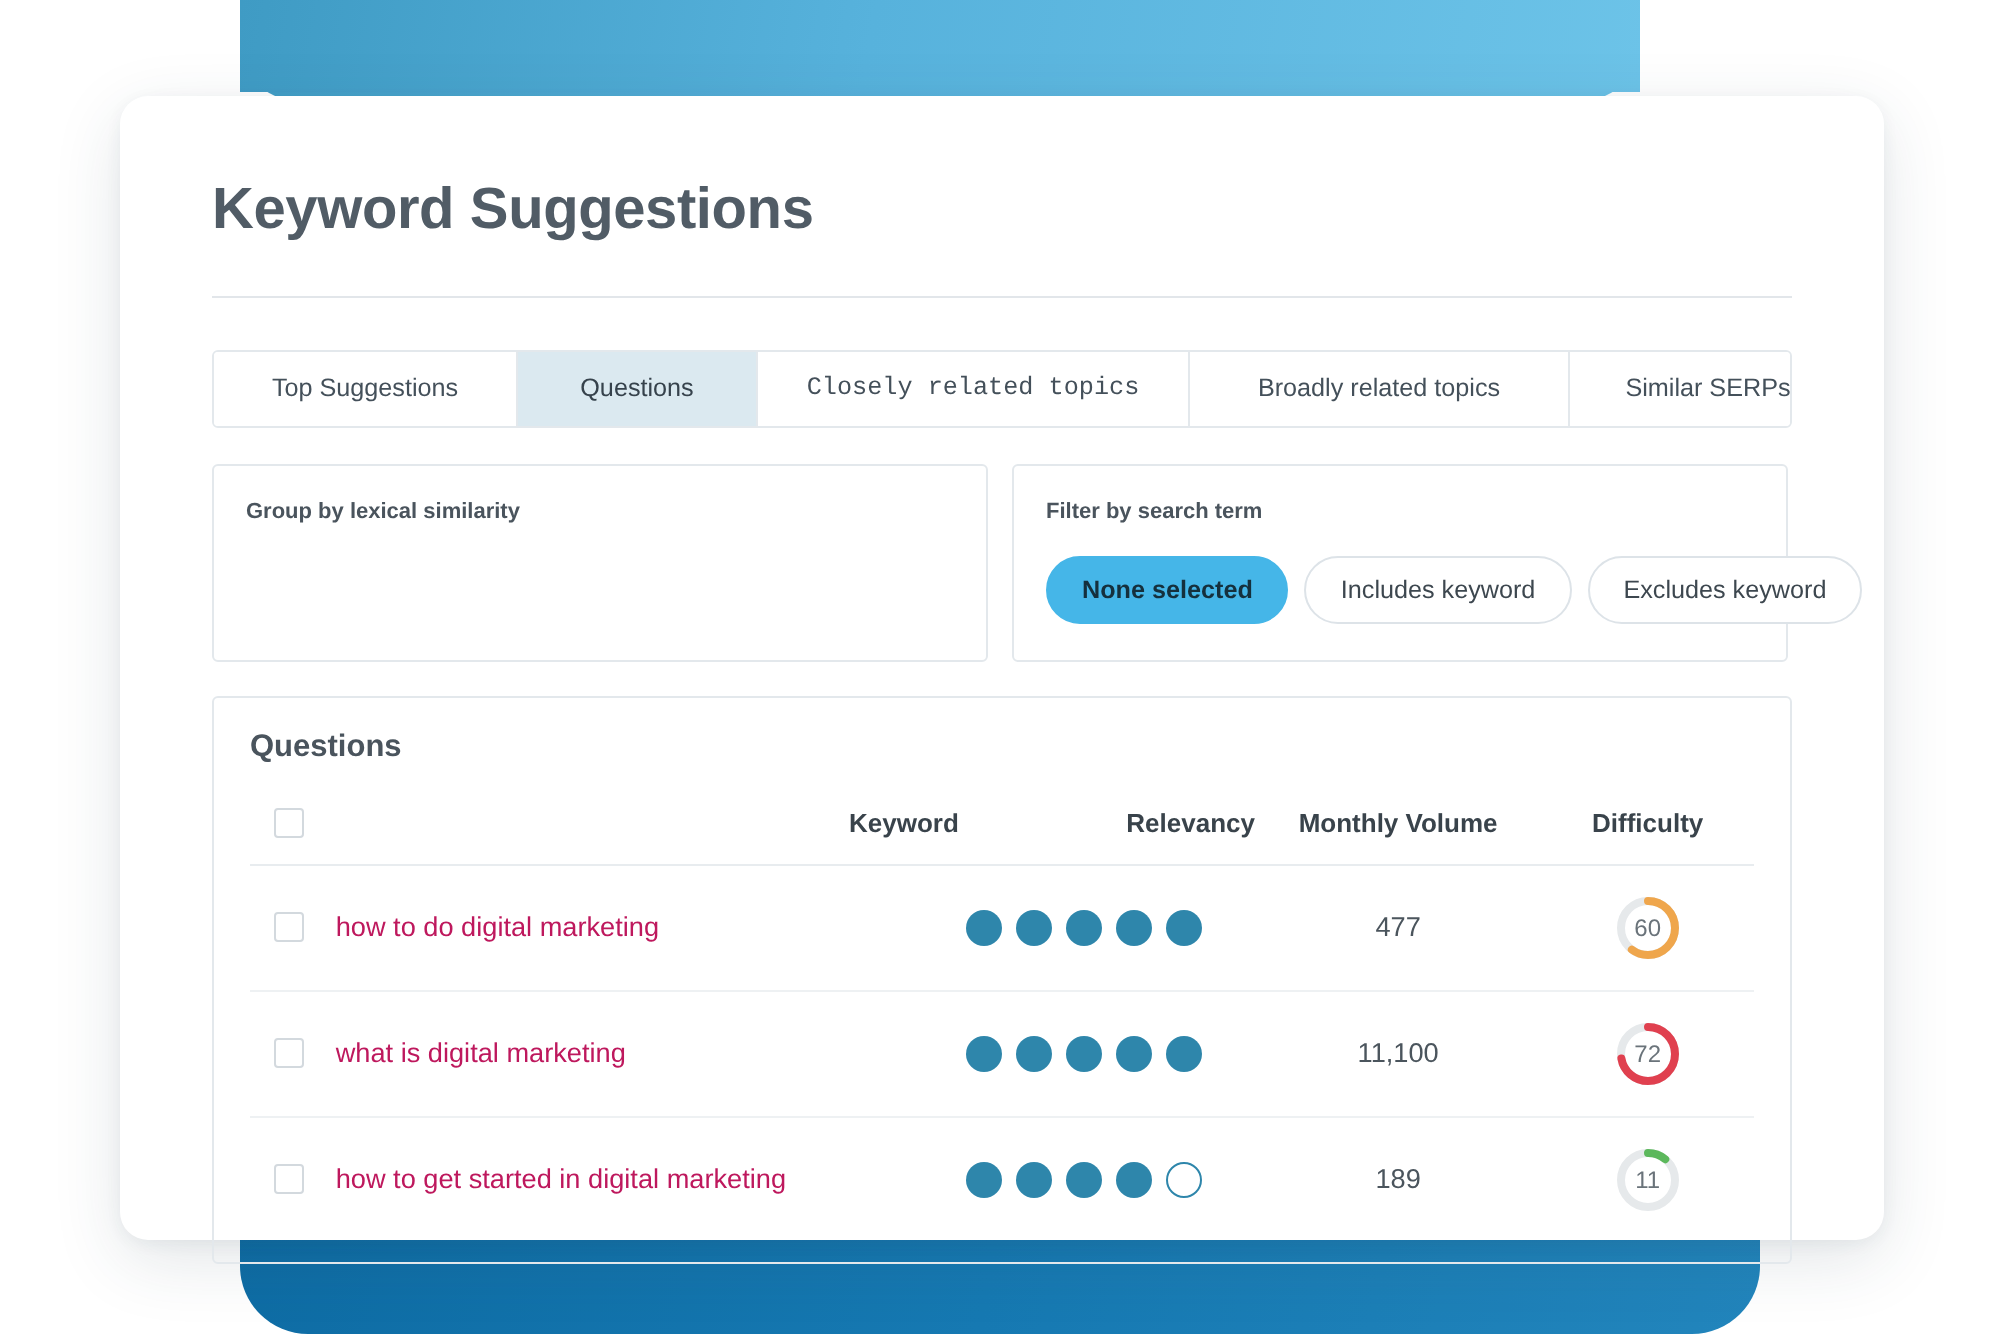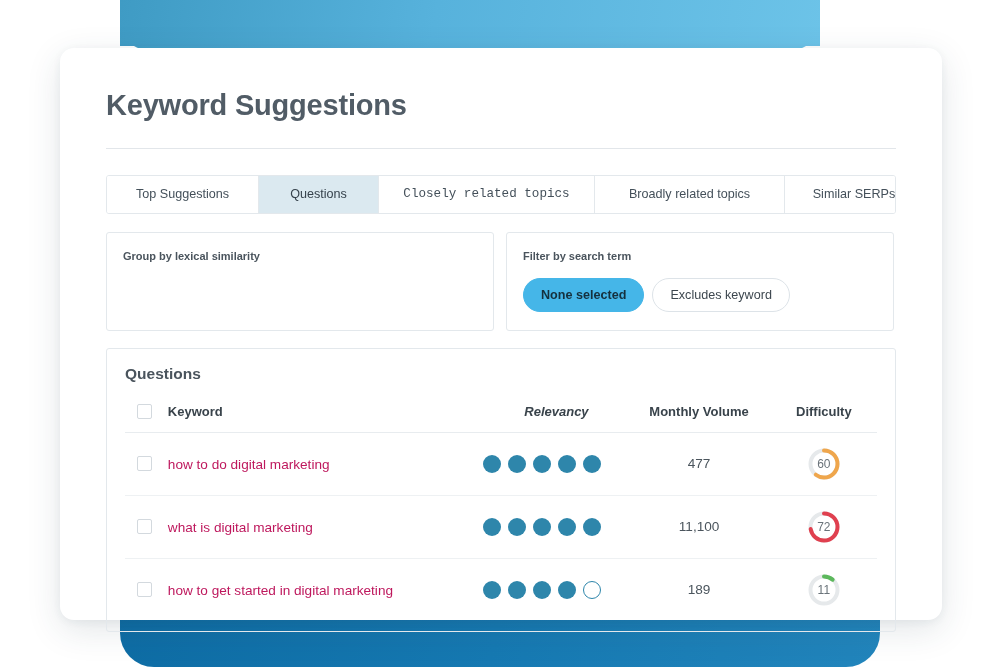--- a/index.html
+++ b/index.html
@@ -170,27 +170,27 @@
     color: #4a545d;
     margin-bottom: 8px;
   }
 
   table { width: 100%; border-collapse: collapse; }
 
   thead th {
     font-size: 13px;
     font-weight: bold;
     color: #39434b;
-    text-align: left;
+    text-align: right;
     padding: 13px 0 13px 0;
     border-bottom: 1px solid #e8ecef;
   }
   th.col-check { width: 44px; padding-left: 12px; }
   th.col-keyword { width: 330px; }
-  th.col-relevancy { width: 150px; text-align: center; padding-left: 6px; font-style: italic; }
+  th.col-relevancy { width: 150px; text-align: right; padding-left: 6px; }
   th.col-volume { width: 150px; text-align: center; }
   th.col-difficulty { width: 110px; text-align: center; }
 
   tbody td {
     padding: 14px 0;
     border-bottom: 1px solid #eef1f3;
     vertical-align: middle;
   }
   tbody tr:last-child td { border-bottom: none; }
   td.col-check { padding-left: 12px; }
@@ -269,20 +269,21 @@
   <div class="panels">
 
     <div class="panel panel-left">
       <div class="panel-title">Group by lexical similarity</div>
     </div>
 
     <div class="panel panel-right">
       <div class="panel-title">Filter by search term</div>
       <div class="pill-row">
         <div class="pill active">None selected</div>
+        <div class="pill">Includes keyword</div>
         <div class="pill">Excludes keyword</div>
       </div>
     </div>
 
   </div>
 
   <div class="table-card">
     <div class="table-title">Questions</div>
 
     <table>

